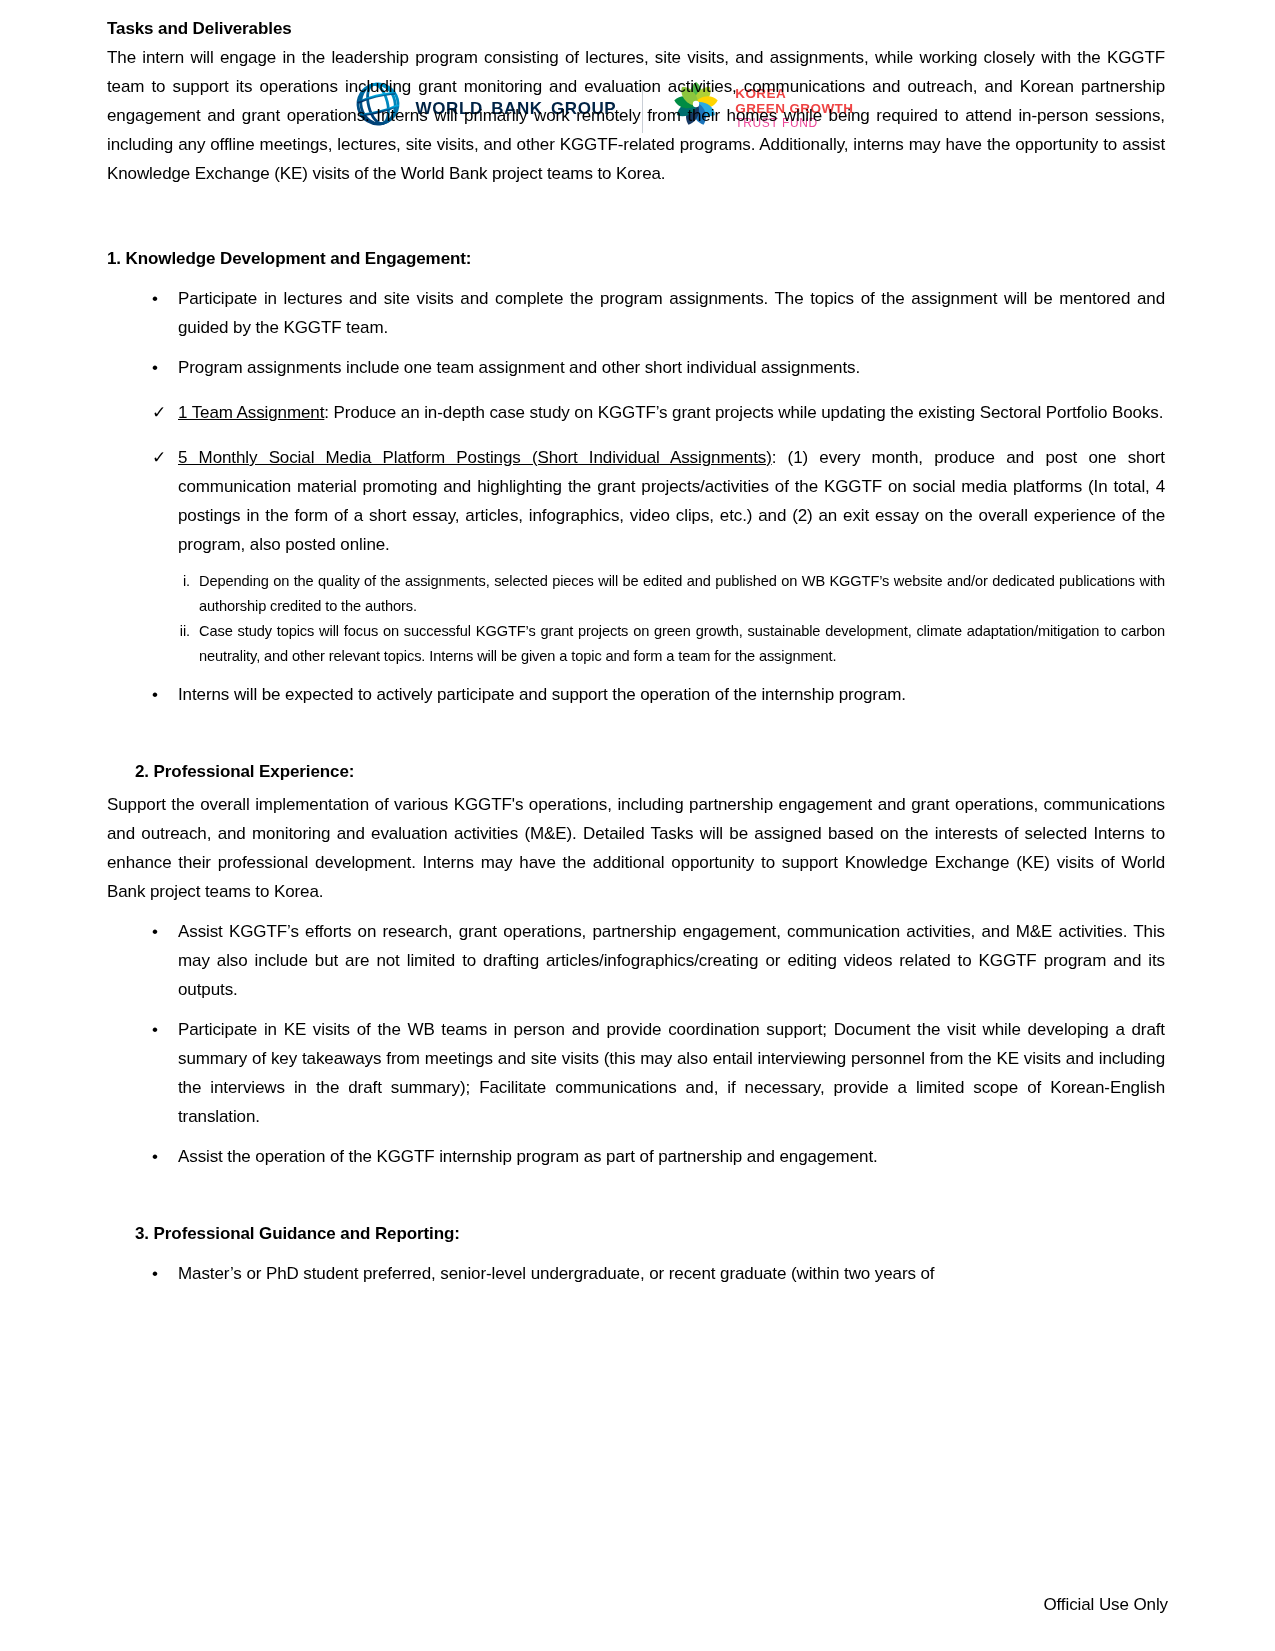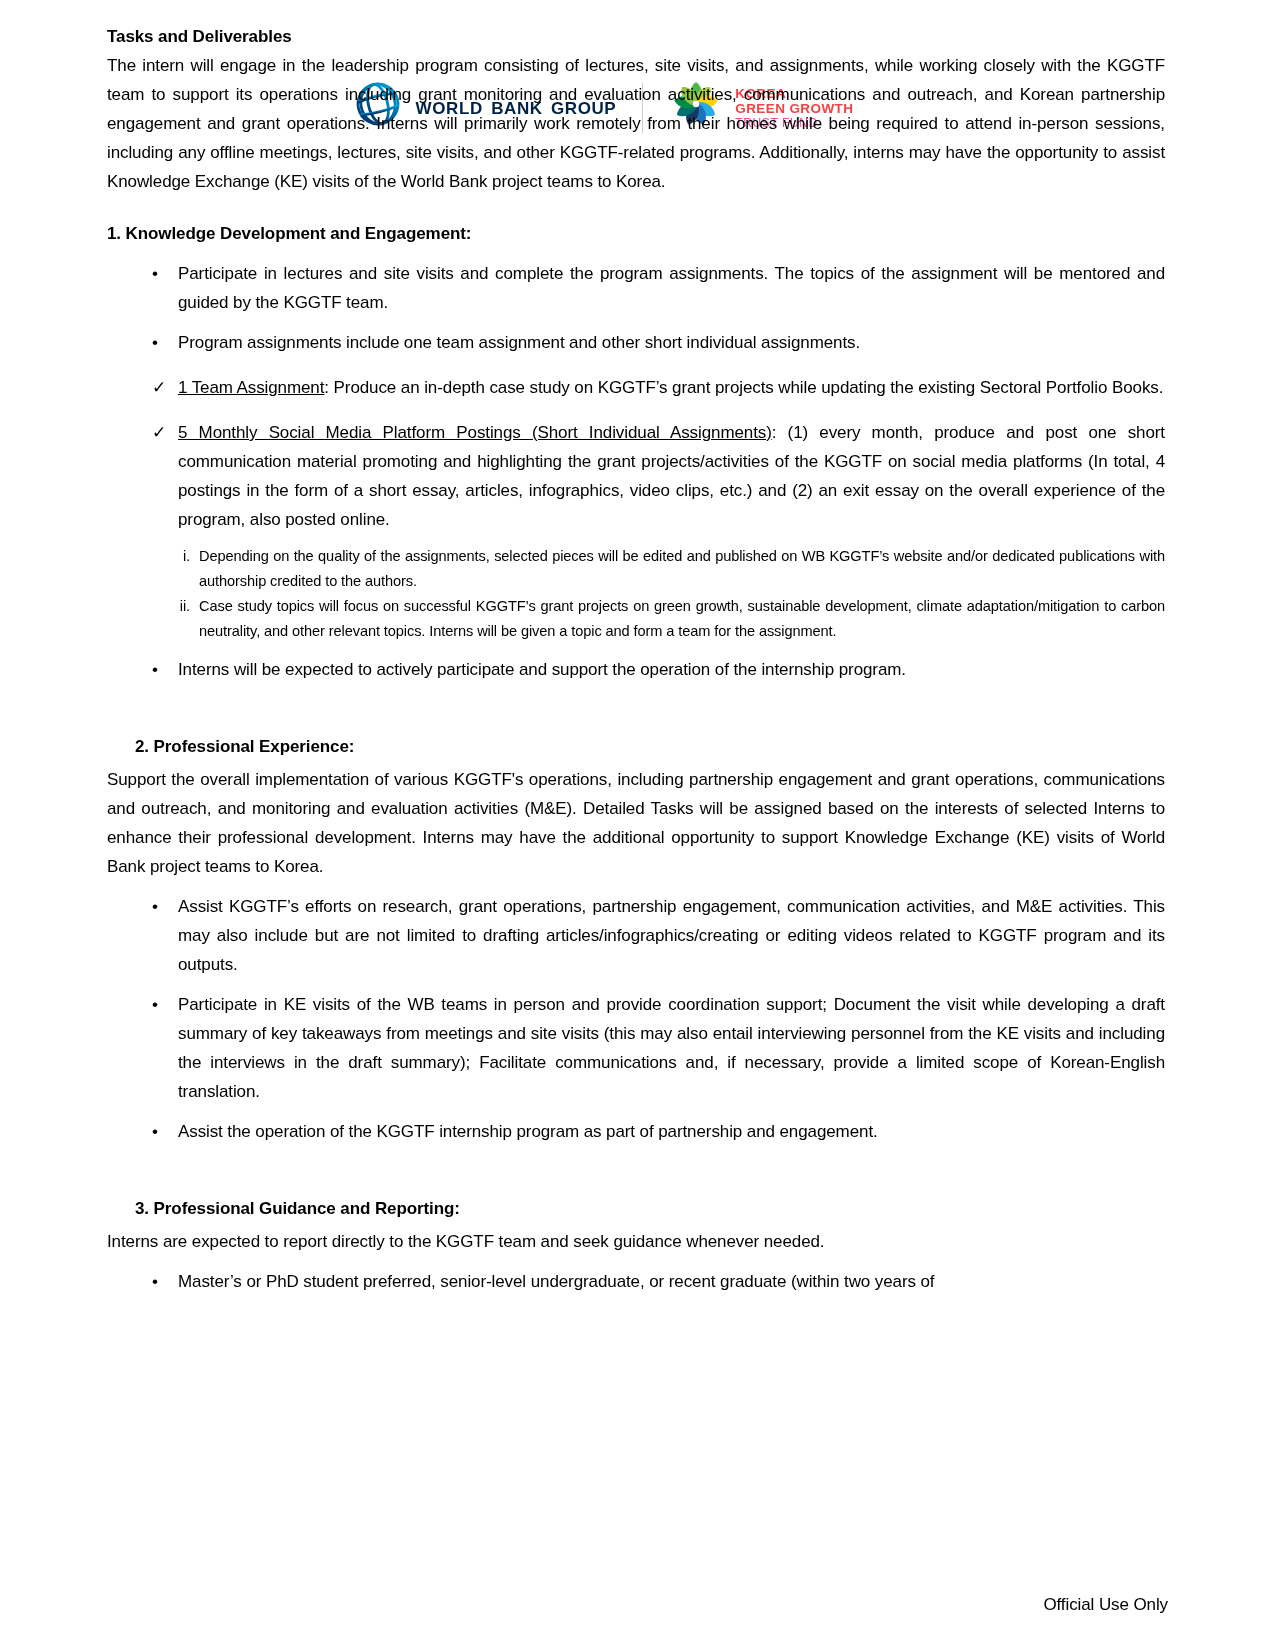--- a/index.html
+++ b/index.html
@@ -14,23 +14,23 @@
   .logo-row{display:flex;align-items:center;justify-content:center;gap:26px;
     margin-top:80px;margin-left:-70px;height:56px;}
   .wb-logo{display:flex;align-items:center;gap:12px;}
   .wb-text{font-weight:bold;font-size:17px;letter-spacing:0.6px;color:#002345;word-spacing:3px;}
   .logo-divider{width:1px;height:50px;background:#c9ced6;}
   .kg-logo{display:flex;align-items:center;gap:12px;}
   .kg-text{line-height:1.15;}
   .kg-l1,.kg-l2{font-weight:bold;font-size:13.5px;letter-spacing:0.4px;color:#ef4444;}
   .kg-l3{font-size:12px;letter-spacing:0.6px;color:#ec4899;}
   
-  .doc-title{font-weight:bold;margin-top:22px;}
+  .doc-title{font-weight:bold;margin-top:14px;}
   .para{text-align:justify;}
-  .sec-heading{font-weight:bold;margin-top:23px;}
+  .sec-heading{font-weight:bold;margin-top:56px;}
   .sec-heading.tight{margin-top:48px;margin-left:28px;}
   .sec-para{text-align:justify;margin-top:4px;}
   .li{display:flex;margin-top:11px;}
   .li-marker{flex:0 0 71px;padding-left:45px;box-sizing:border-box;}
   .li-body{flex:1;text-align:justify;}
   .chk{margin-top:16px;}
   .u{text-decoration:underline;}
   .rom{display:flex;font-size:14.6px;line-height:25px;letter-spacing:-0.1px;}
   .rom.first{margin-top:10px;}
   .rom-marker{flex:0 0 92px;text-align:right;padding-right:9px;box-sizing:border-box;}
@@ -140,21 +140,20 @@
     <div class="li">
       <div class="li-marker">•</div>
       <div class="li-body">Participate in KE visits of the WB teams in person and provide coordination support; Document the visit while developing a draft summary of key takeaways from meetings and site visits (this may also entail interviewing personnel from the KE visits and including the interviews in the draft summary); Facilitate communications and, if necessary, provide a limited scope of Korean-English translation.</div>
     </div>
     <div class="li">
       <div class="li-marker">•</div>
       <div class="li-body">Assist the operation of the KGGTF internship program as part of partnership and engagement.</div>
     </div>
 
     <div class="sec-heading tight">3. Professional Guidance and Reporting:</div>
-    <div class="sec-para">Interns are expected to report directly to the KGGTF team and seek guidance whenever needed.</div>
 
     <div class="li">
       <div class="li-marker">•</div>
       <div class="li-body">Master’s or PhD student preferred, senior-level undergraduate, or recent graduate (within two years of</div>
     </div>
 
   </div>
 
   <div class="footer">Official Use Only</div>
 

